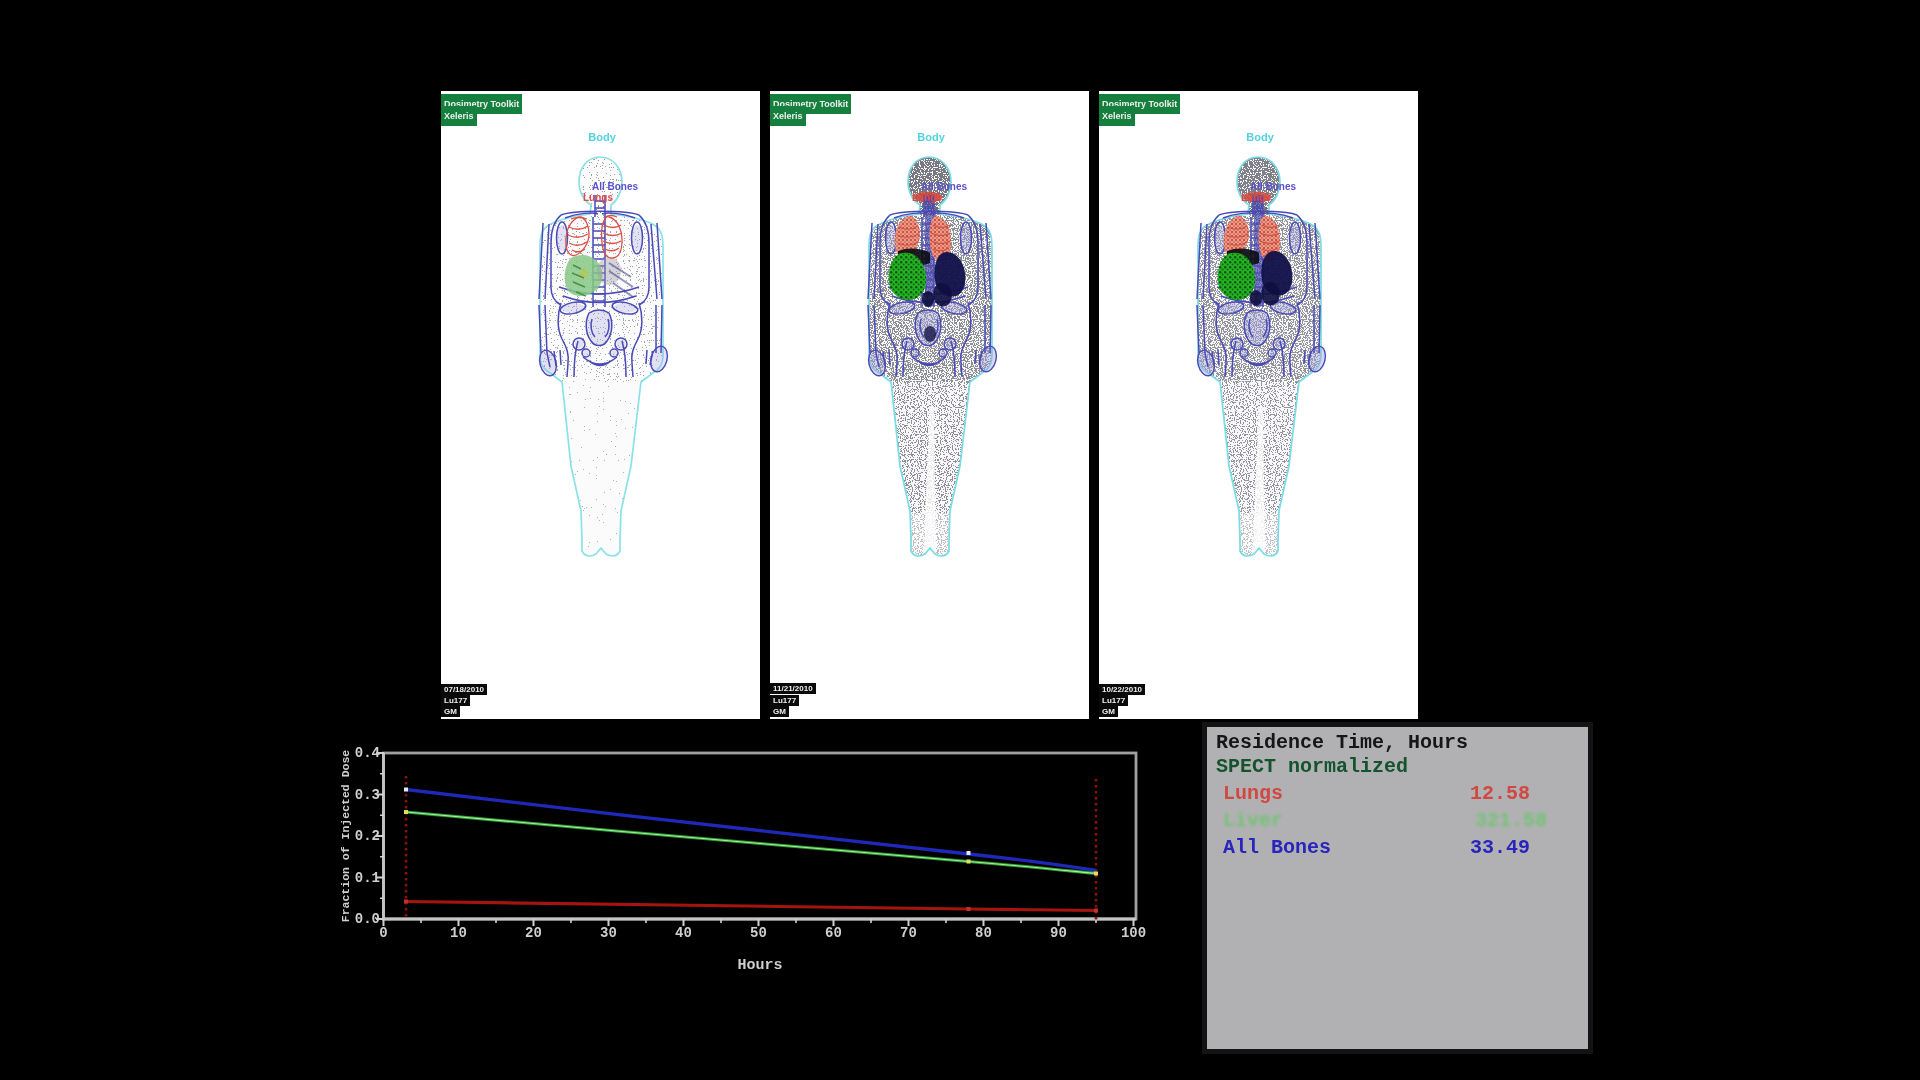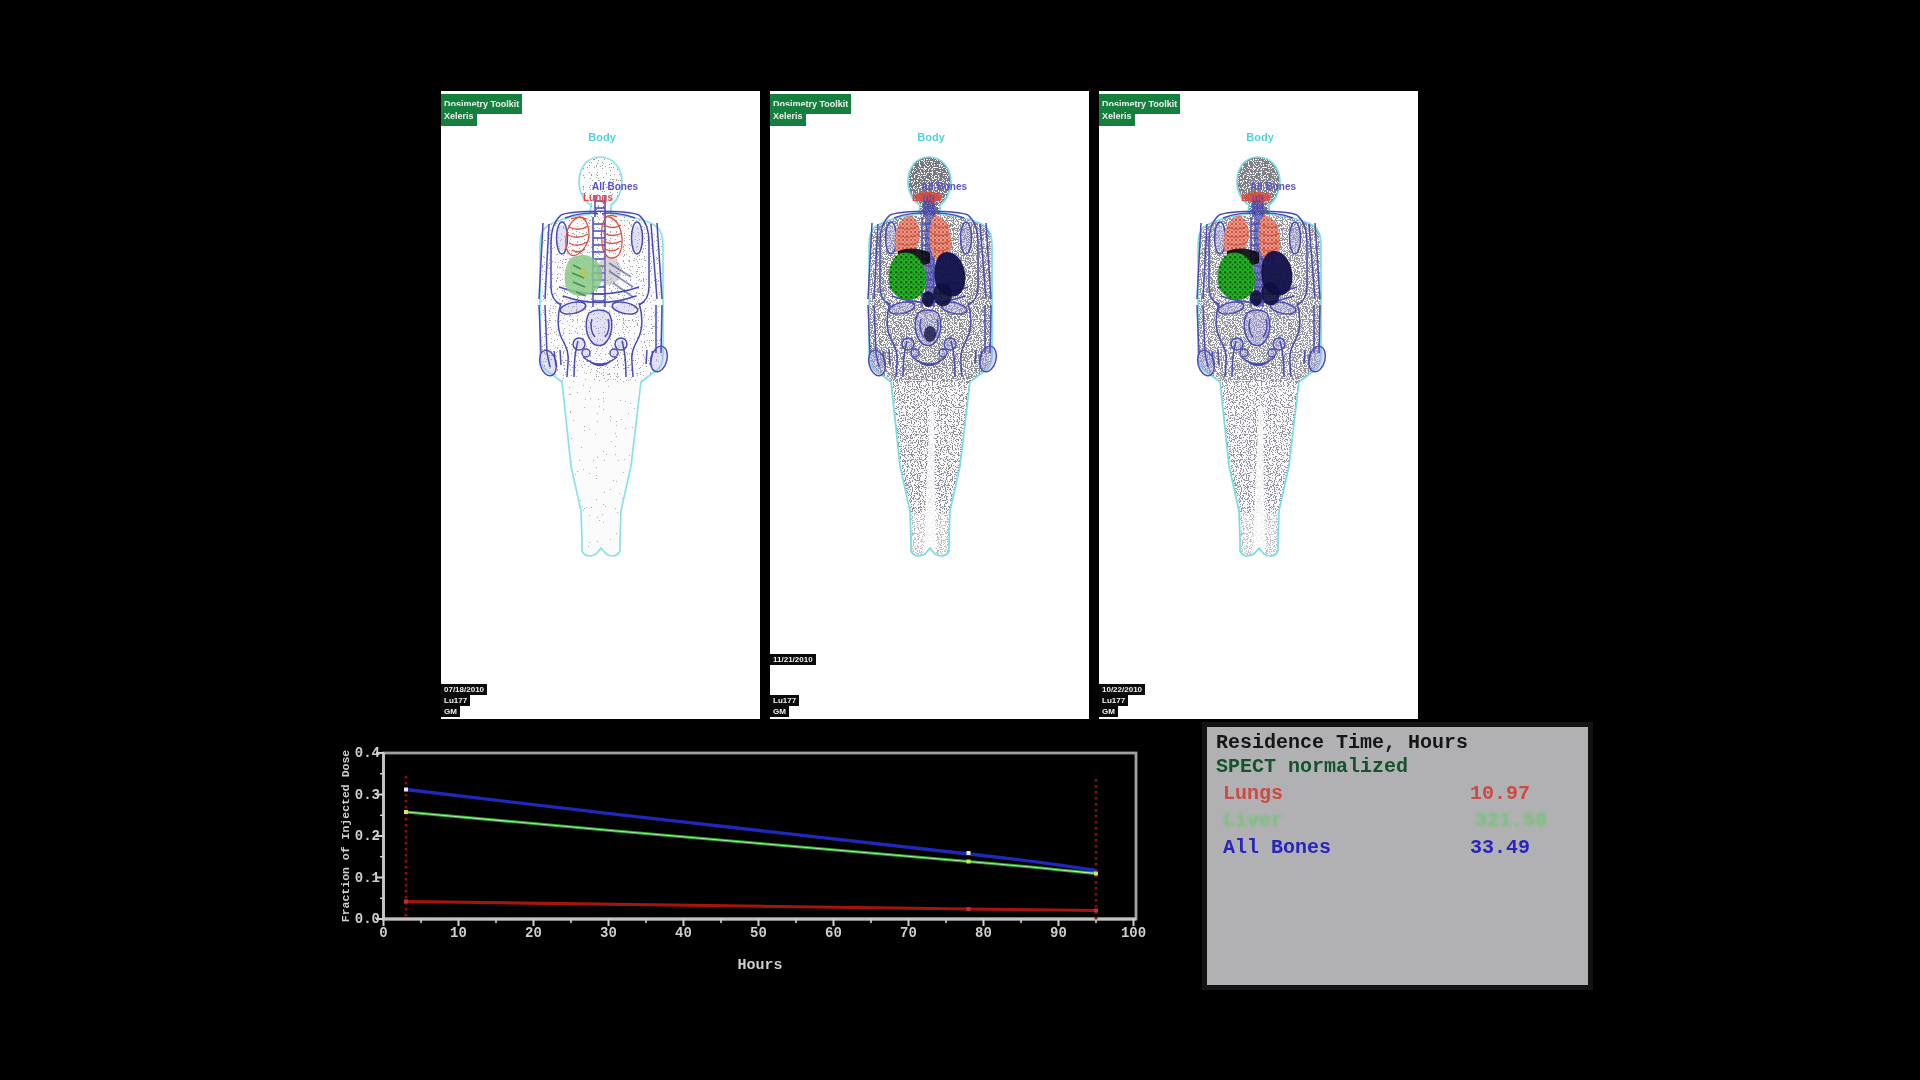--- a/index.html
+++ b/index.html
@@ -2,21 +2,21 @@
 <html><head>
 <meta charset="utf-8">
 <style>
 html,body{margin:0;padding:0;background:#000;width:1920px;height:1080px;overflow:hidden}
 *{box-sizing:border-box}
 .panel{position:absolute;top:91px;width:319px;height:628px;background:#fff}
 .tag{position:absolute;background:#15803d;color:#efefef;font:bold 9px/12px "Liberation Sans",sans-serif;padding:4px 3px;white-space:nowrap;filter:blur(0.35px)}
 .ftag{position:absolute;background:#0a0a0a;color:#efefef;font:bold 8px/11px "Liberation Sans",sans-serif;padding:0 3px;white-space:nowrap;filter:blur(0.35px)}
 .figsvg{position:absolute;left:0;top:0;filter:blur(0.65px)}
 #graph{position:absolute;left:340px;top:744px;width:810px;height:245px;filter:blur(0.45px)}
-#tbl{position:absolute;left:1202px;top:722px;width:391px;height:268px;background:#b1b1b3;border:5px solid #131313}
+#tbl{position:absolute;left:1202px;top:722px;width:391px;height:332px;background:#b1b1b3;border:5px solid #131313}
 #tbl span{position:absolute;font:bold 20px/24px "Liberation Mono",monospace;white-space:nowrap;filter:blur(0.4px)}
 .gtxt{font:bold 14px "Liberation Mono",monospace;fill:#cfcfcf}
 </style>
 </head>
 <body>
 
 <svg width="0" height="0" style="position:absolute">
 <defs>
 <filter id="nA" x="0" y="0" width="100%" height="100%">
   <feTurbulence type="fractalNoise" baseFrequency="0.85" numOctaves="1" seed="7" result="t"></feTurbulence>
@@ -244,21 +244,21 @@
     <path d="M165,196 C162,202 163,210 168,214 C173,217 179,215 181,209 C183,203 181,196 176,193 C172,191 168,192 165,196 Z" fill="#0e0e40" opacity="0.9"></path>
 
     <ellipse cx="158" cy="208" rx="6" ry="8" fill="#0c0c38" opacity="0.85"></ellipse>
     <ellipse cx="160" cy="243" rx="6" ry="8" fill="#14144a" opacity="0.8"></ellipse>
     <text x="161" y="50" text-anchor="middle" font-family="Liberation Sans" font-weight="bold" font-size="11" fill="#52d2de">Body</text>
     <text x="174" y="99" text-anchor="middle" font-family="Liberation Sans" font-weight="bold" font-size="10" fill="#5a52cc">All Bones</text>
     <text x="157" y="110" text-anchor="middle" font-family="Liberation Sans" font-weight="bold" font-size="10" fill="#e04b4b">Lungs</text>
   </svg>
   <div class="tag" style="left:0;top:3px">Dosimetry Toolkit</div>
   <div class="tag" style="left:0;top:15px">Xeleris</div>
-  <div class="ftag" style="left:0;top:563px">11/21/2010</div>
+  <div class="ftag" style="left:0;top:592px">11/21/2010</div>
   <div class="ftag" style="left:0;top:604px">Lu177</div>
   <div class="ftag" style="left:0;top:615px">GM</div>
 </div>
 
 <div class="panel" style="left:1099px">
   <svg class="figsvg" width="319" height="628" viewBox="0 0 319 628">
     <use href="#bodyShape" fill="#f7f7f9"></use>
     <g clip-path="url(#bodyClip)">
       <rect x="125" y="55" width="70" height="68" filter="url(#nA)" opacity="0.8"></rect>
       <rect x="95" y="115" width="132" height="176" filter="url(#nB)" opacity="0.66"></rect>
@@ -337,18 +337,18 @@
     <rect x="64" y="155.5" width="4" height="4" fill="#c03030"></rect>
     <rect x="626.5" y="163" width="4" height="4" fill="#c03030"></rect>
     <rect x="754" y="164.5" width="4" height="4" fill="#c03030"></rect>
   </g>
 </svg>
 
 <div id="tbl">
   <span style="left:9px;top:4px;color:#161616">Residence Time, Hours</span>
   <span style="left:9px;top:28px;color:#14532d">SPECT normalized</span>
   <span style="left:16px;top:55px;color:#d04842">Lungs</span>
-  <span style="left:263px;top:55px;color:#d04842">10.97</span>
+  <span style="left:263px;top:55px;color:#d04842">12.58</span>
   <span style="left:16px;top:82px;color:#50cc50;filter:blur(1.8px);opacity:.62">Liver</span>
   <span style="left:268px;top:82px;color:#50cc50;filter:blur(1.8px);opacity:.62">321.58</span>
   <span style="left:16px;top:109px;color:#2824bc">All Bones</span>
   <span style="left:263px;top:109px;color:#2824bc">33.49</span>
 </div>
 
 </body></html>

